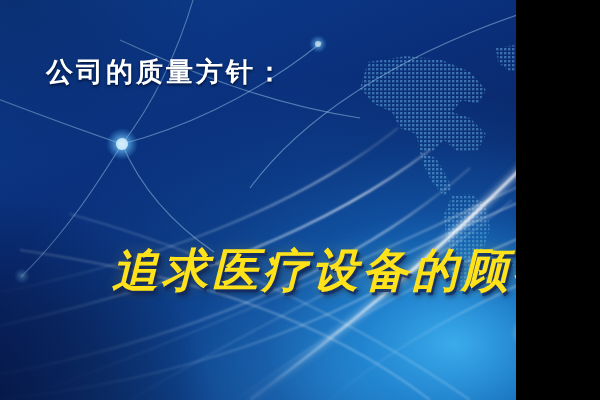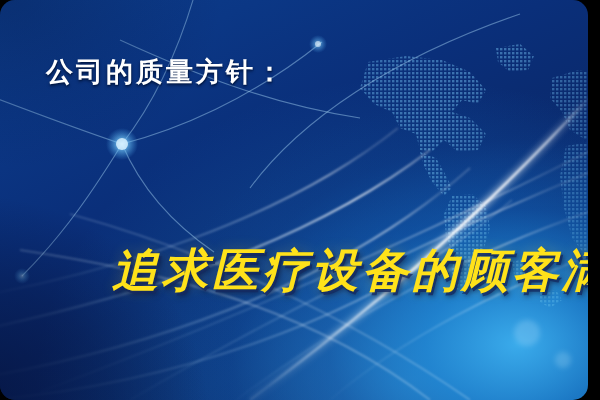--- a/index.html
+++ b/index.html
@@ -3,21 +3,21 @@
 <meta charset="utf-8">
 <title>Quality Policy Banner</title>
 <style>
   html, body {
     margin: 0;
     padding: 0;
     background: #000;
   }
   #banner {
     position: relative;
-    width: 588px;
+    width: 516px;
     height: 400px;
     overflow: hidden;
     font-family: "Liberation Sans", "DejaVu Sans", sans-serif;
     
     background:
       radial-gradient(ellipse 420px 300px at 88% 86%,
          rgba(60,176,240,0.95) 0%,
          rgba(32,140,220,0.75) 22%,
          rgba(18,100,190,0.40) 45%,
          rgba(12,70,160,0.12) 68%,
@@ -27,21 +27,20 @@
          rgba(25,120,205,0.30) 35%,
          rgba(0,0,0,0) 72%),
       linear-gradient(155deg,
          #0c3e8c 0%,
          #0b3785 18%,
          #0a2f7a 38%,
          #0a2a6e 55%,
          #0b2b6b 72%,
          #0a245f 88%,
          #091f55 100%);
-    border-radius: 15px;
   }
 
   
   .layer {
     position: absolute;
     inset: 0;
     pointer-events: none;
   }
   .layer svg { display: block; width: 600px; height: 400px; }
 

